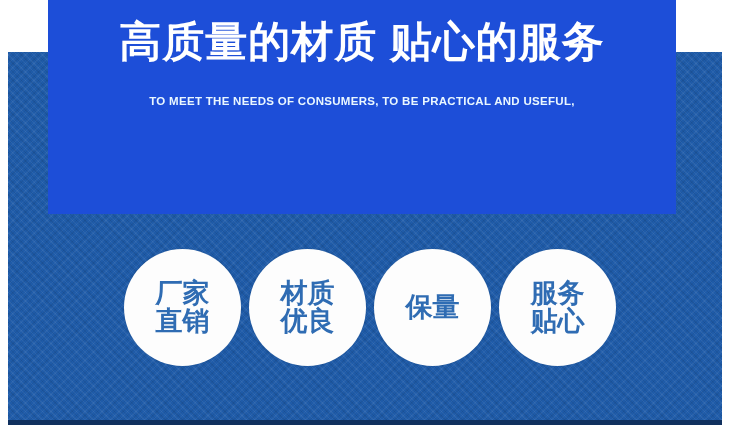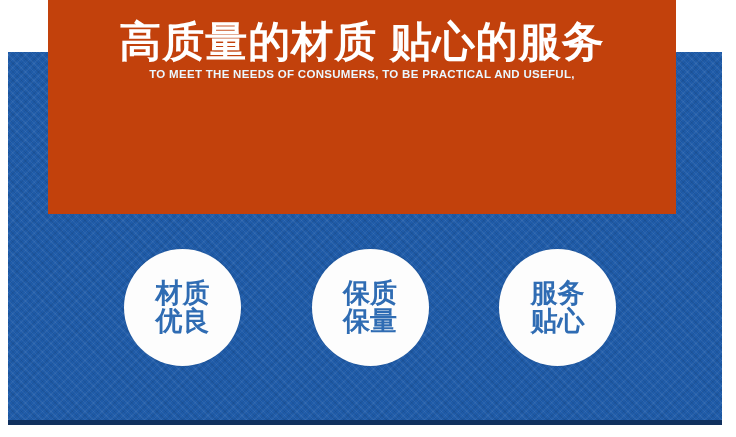--- a/index.html
+++ b/index.html
@@ -52,21 +52,21 @@
     box-sizing: content-box;
   }
 
   
   #headline-card {
     position: absolute;
     left: 48px;
     top: 0px;
     width: 628px;
     height: 214px;
-    background: #c2410c;
+    background: #1d4ed8;
   }
 
   #headline-inner {
     position: absolute;
     left: 0;
     top: 0;
     width: 100%;
     height: 100%;
     display: flex;
     flex-direction: column;
@@ -96,21 +96,21 @@
     white-space: nowrap;
     text-align: center;
   }
 
   .subtitle-en {
     color: #eaf7ff;
     font-size: 11.5px;
     font-weight: bold;
     letter-spacing: 0.3px;
     line-height: 1.55;
-    margin-top: 0;
+    margin-top: 27px;
     text-align: center;
     max-width: 520px;
   }
 
   
   #features {
     position: absolute;
     left: 124px;
     top: 247px;
     width: 492px;
@@ -153,28 +153,31 @@
     <div id="headline-inner">
       <div class="title-cn">高质量的材质 贴心的服务</div>
       <div class="subtitle-en">
         <div>TO MEET THE NEEDS OF CONSUMERS, TO BE PRACTICAL AND USEFUL,</div>
       </div>
     </div>
   </div>
 
   <div id="features">
 
+    <div class="feature-circle">
+      <span class="feature-line">厂家</span>
+      <span class="feature-line">直销</span>
+    </div>
 
     <div class="feature-circle">
       <span class="feature-line">材质</span>
       <span class="feature-line">优良</span>
     </div>
 
     <div class="feature-circle">
-      <span class="feature-line">保质</span>
       <span class="feature-line">保量</span>
     </div>
 
     <div class="feature-circle">
       <span class="feature-line">服务</span>
       <span class="feature-line">贴心</span>
     </div>
 
   </div>
 

